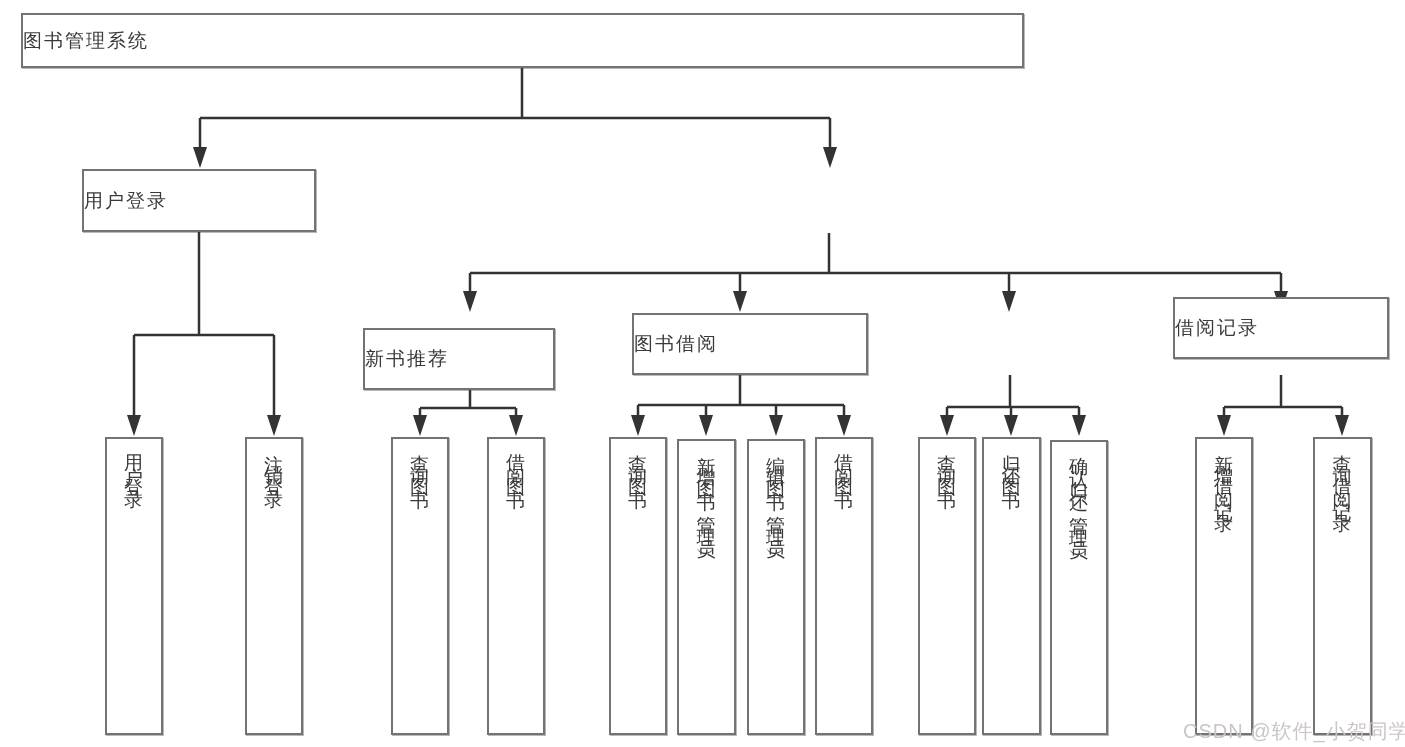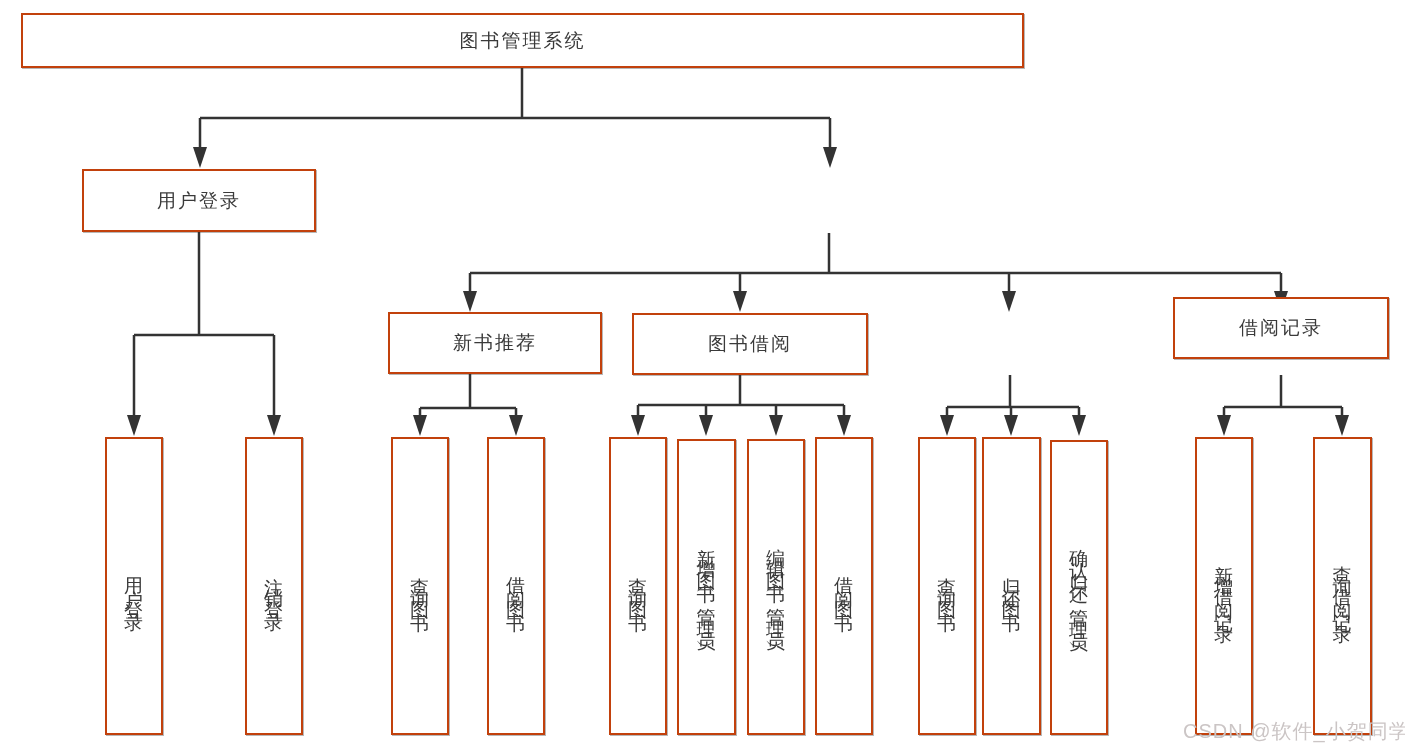--- a/index.html
+++ b/index.html
@@ -8,22 +8,22 @@
     width:1405px; height:747px;
     background:#ffffff;
     font-family:"Liberation Sans","DejaVu Sans",sans-serif;
     overflow:hidden;
   }
   #wires { position:absolute; left:0; top:0; z-index:1; }
   .box {
     position:absolute;
     box-sizing:border-box;
     background:#ffffff;
-    border:2px solid #c2410c;
-    display:flex; align-items:center; justify-content:center;
+    border:2px solid #737373;
+    display:flex; align-items:center; justify-content:flex-start;
     color:#3a3a3a;
     z-index:2;
     box-shadow:1px 1px 0 rgba(51,51,51,0.35);
   }
   .h-box { font-size:19px; letter-spacing:2px; white-space:nowrap; }
   .v-box {
     writing-mode:vertical-rl;
     text-orientation:mixed;
     font-size:19px;
     letter-spacing:12px;
@@ -78,21 +78,21 @@
   </svg>
 
   <div class="box h-box" style="left:21px; top:13px; width:1003px; height:55px;">
     <span>图书管理系统</span>
   </div>
 
   <div class="box h-box" style="left:82px; top:169px; width:234px; height:63px;">
     <span>用户登录</span>
   </div>
 
-  <div class="box h-box" style="left:363px; top:312px; width:214px; height:62px;margin-left:25px;">
+  <div class="box h-box" style="left:363px; top:328px; width:192px; height:62px;">
     <span>新书推荐</span>
   </div>
   <div class="box h-box" style="left:632px; top:313px; width:236px; height:62px;">
     <span>图书借阅</span>
   </div>
   <div class="box h-box" style="left:1173px; top:297px; width:216px; height:62px;">
     <span>借阅记录</span>
   </div>
 
   <div class="box v-box" style="left:105px; top:437px; width:58px; height:298px;">

